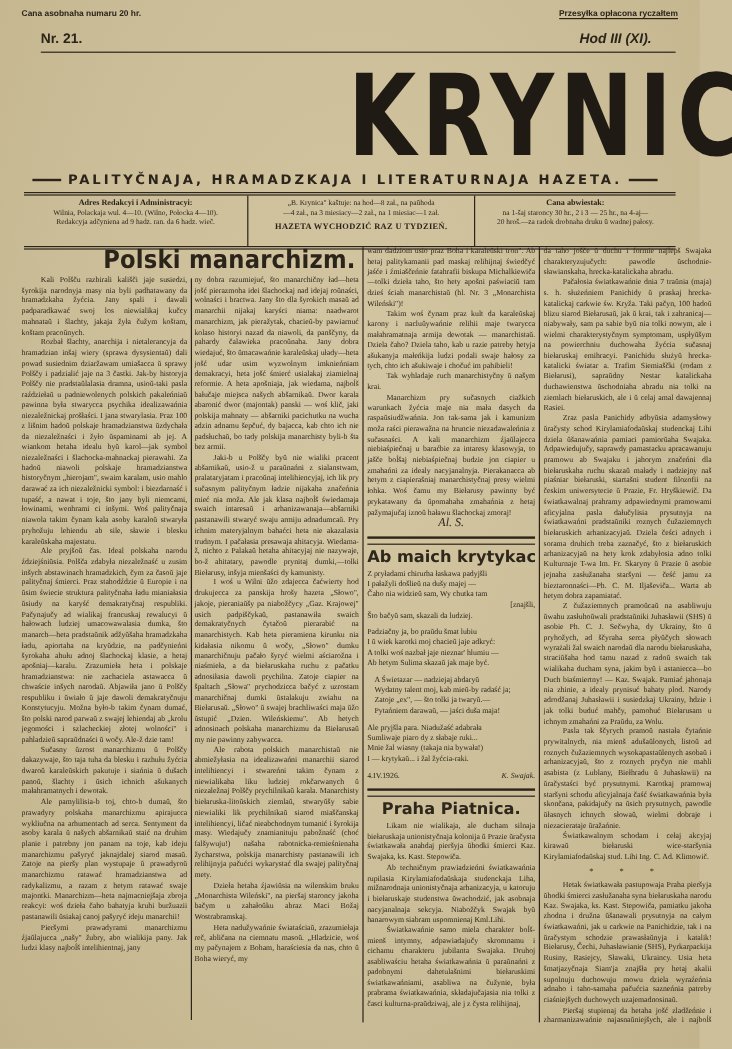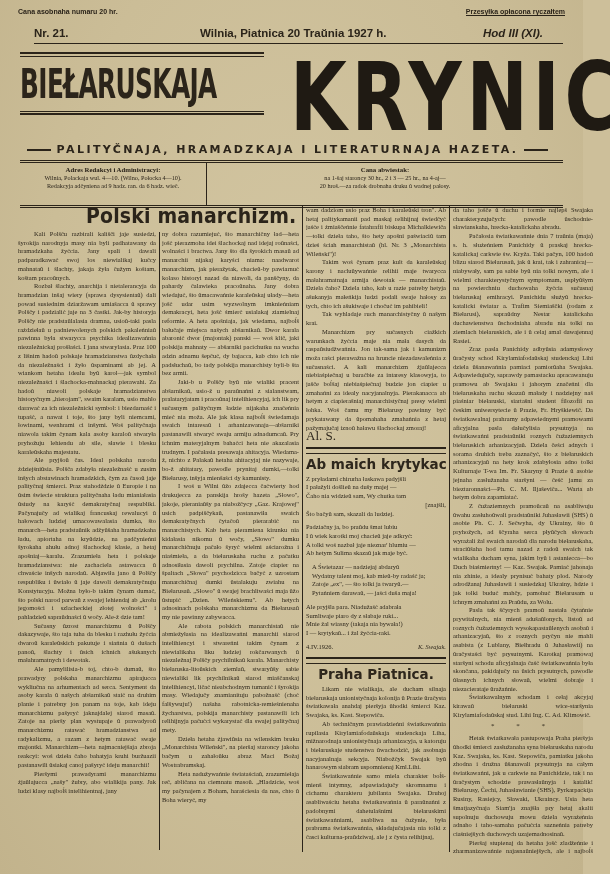--- a/index.html
+++ b/index.html
@@ -35,59 +35,56 @@
   .infobox .ttl { font-weight:bold; font-size:6.8px; }
   .infobox .big { font-weight:bold; font-size:7px; margin-top:3px; letter-spacing:.3px; }
   .col { position:absolute; font-family:"Liberation Serif", serif; font-size:6.5px; line-height:8.7px; text-align:justify; overflow:hidden; color:#2e271c; }
   .col p { margin:0; text-indent:16px; }
   .vrule { position:absolute; width:1px; background:#2b241a; }
   .h-polski { position:absolute; left:86px; top:204px; font-family:"DejaVu Sans", sans-serif; font-weight:bold; font-size:21px; letter-spacing:.2px; transform:scaleX(0.9); transform-origin:left top; white-space:nowrap; }
   .h-small { font-family:"DejaVu Sans", sans-serif; font-weight:bold; font-size:13.5px; text-align:center; margin:4px 0 6px 0; white-space:nowrap; }
   .poem { font-family:"Liberation Serif", serif; font-size:6.5px; line-height:8.7px; }
   .poem .st { margin-bottom:5px; }
   .poem .ind { padding-left:6px; }
-  .sig { text-align:left; font-size:13px; }
+  .sig { text-align:center; font-style:italic; font-size:10px; }
   .dateSig { display:flex; justify-content:space-between; font-size:6.5px; margin-top:2px; }
   .sep { height:4px; border-top:2px solid #2b241a; border-bottom:1px solid #2b241a; margin:6px 0; }
   .stars { text-align:center; letter-spacing:10px; font-size:7px; margin:3px 0; }
 </style>
 </head>
 <body>
 
 <div class="page">
 
   <div class="topline">
     <span class="left">Cana asobnaha numaru 20 hr.</span>
     <span class="right">Przesyłka opłacona ryczałtem</span>
   </div>
 
   <div class="dateline">
     <span class="nr">Nr. 21.</span>
-    <span class="city">Wilnia, Piatnica 20 Traŭnia 1927 h.</span>
     <span class="year">Hod III (XI).</span>
   </div>
 
-  <div class="mast-left">
-    <div class="rule2"></div>
-    <div class="rule1"></div>
-    <div class="word">BIEŁARUSKAJA</div>
-    <div class="rule1" style="margin-top:3px"></div>
-    <div class="rule2"></div>
-  </div>
   <div class="mast-right">KRYNICA</div>
 
   <div class="subtitle">
     <span class="dash"></span><span>PALITYČNAJA, HRAMADZKAJA I LITERATURNAJA HAZETA.</span><span class="dash"></span>
   </div>
 
   <div class="infobox">
     <div class="cell c1">
       <div class="ttl">Adres Redakcyi i Administracyi:</div>
       <div>Wilnia, Polackaja wul. 4—10. (Wilno, Połocka 4—10).</div>
       <div>Redakcyja adčynienа ad 9 hadz. ran. da 6 hadz. wieč.</div>
+    </div>
+    <div class="cell c2">
+      <div>„B. Krynica" kaštuje: na hod—8 zał., na paŭhoda</div>
+      <div>—4 zał., na 3 miesiacy—2 zał., na 1 miesiac—1 zał.</div>
+      <div class="big">HAZETA WYCHODZIĆ RAZ U TYDZIEŃ.</div>
     </div>
     <div class="cell c3">
       <div class="ttl">Cana abwiestak:</div>
       <div>na 1-šaj staroncy 30 hr., 2 i 3 — 25 hr., na 4-aj—</div>
       <div>20 hroš.—za radok drobnaha druku ŭ wadnej pałosy.</div>
     </div>
   </div>
 
   <div class="h-polski">Polski manarchizm.</div>
 

